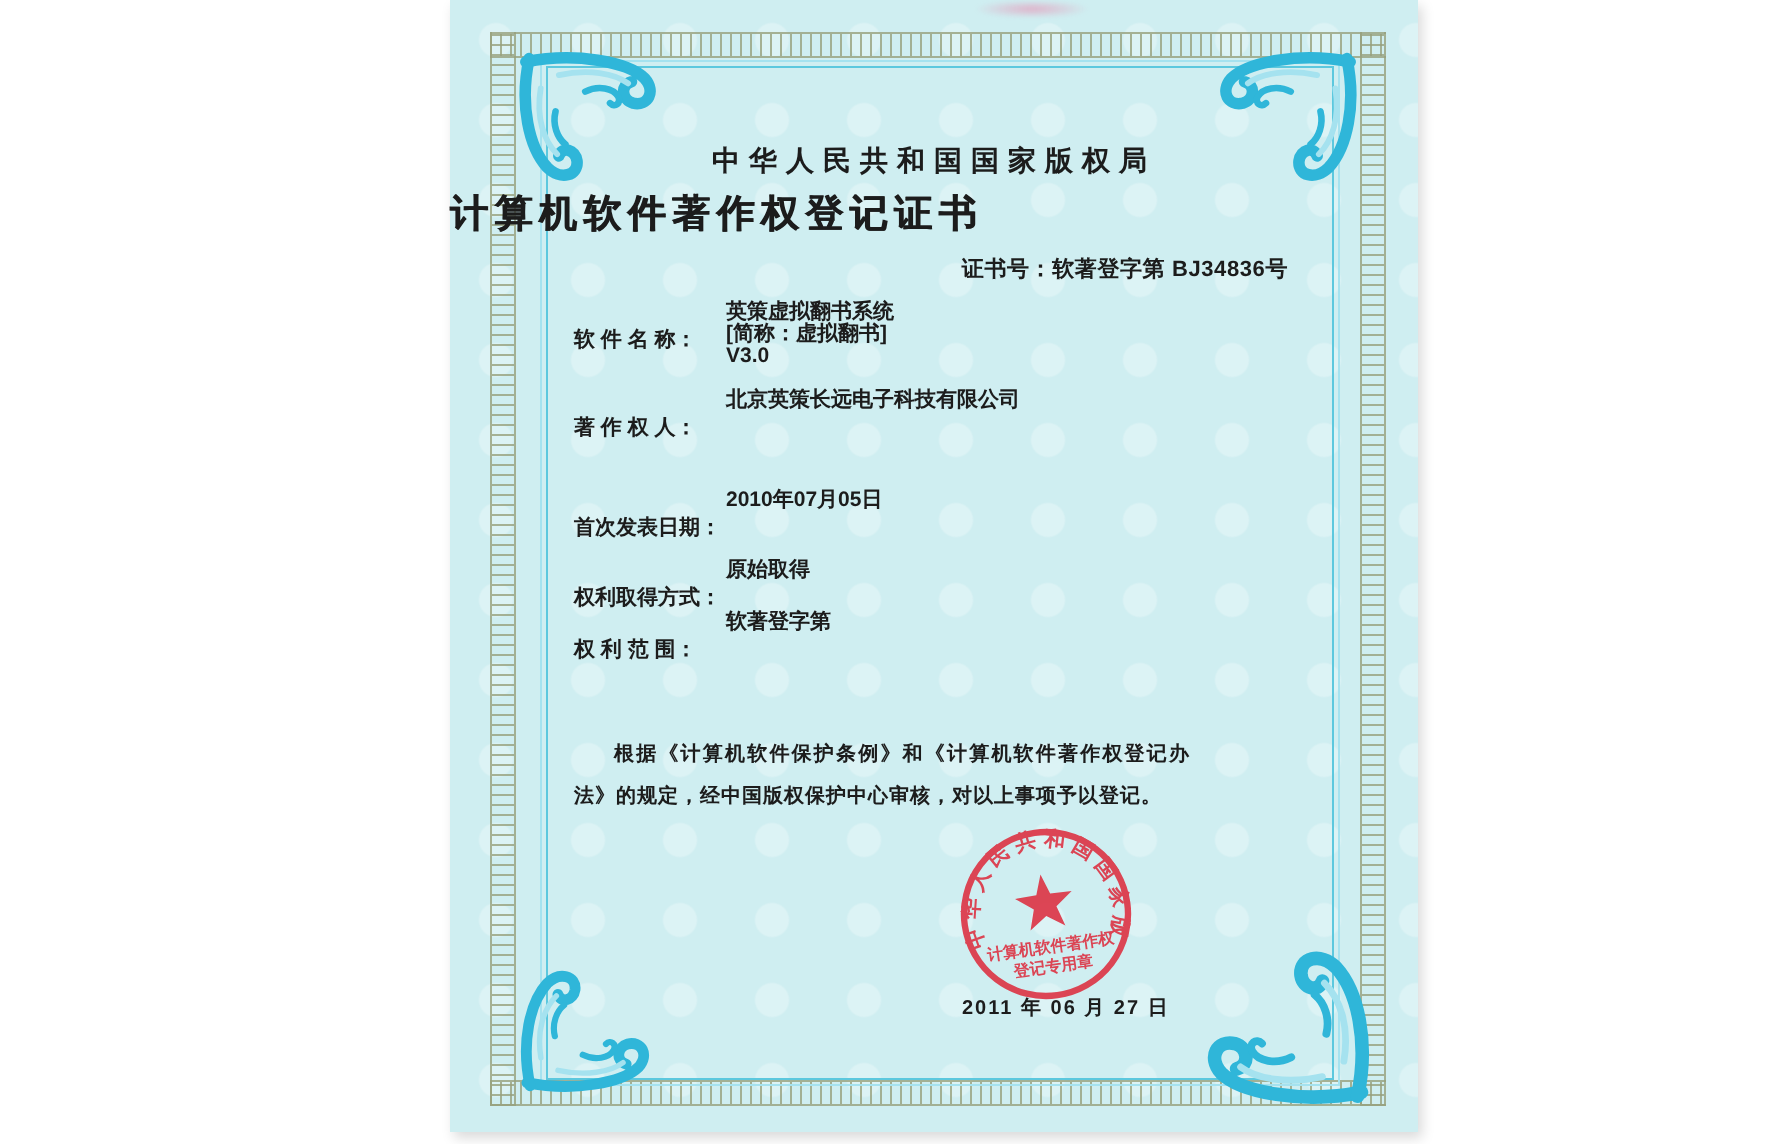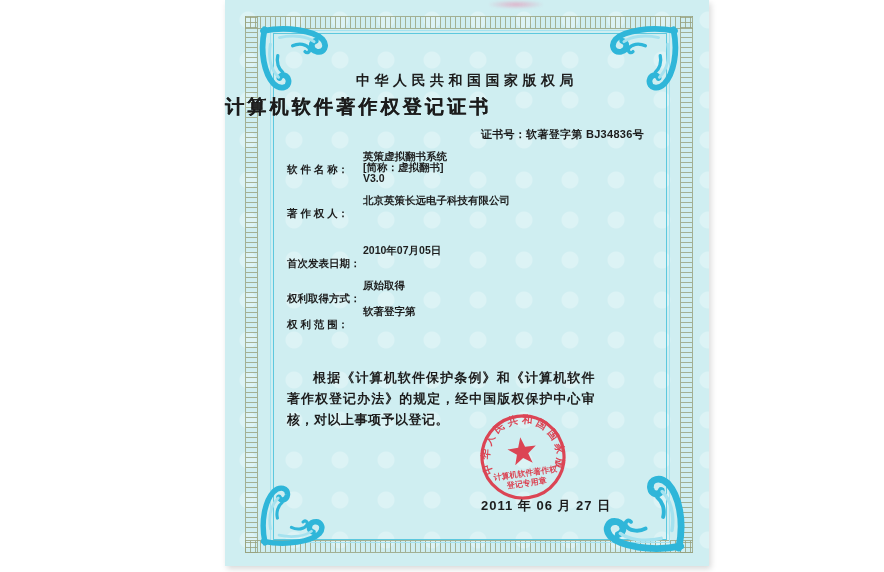--- a/index.html
+++ b/index.html
@@ -77,30 +77,30 @@
   .row .vals div{line-height:11px;}
   .r0{top:151px;}
   .r1{top:195px;}
   .r2{top:245px;}
   .r3{top:270px;}
   .r4{top:280px;}
   .r5{top:306px;}
   .r6{top:344px;}
   .statement{
     position:absolute;left:62px;top:367px;width:308px;margin:0;
-    font-size:13px;font-weight:700;line-height:21px;
+    font-size:10px;font-weight:700;line-height:21px;
     text-indent:2em;text-align:justify;letter-spacing:.5px;
   }
   .seal{
     position:absolute;left:253px;top:412px;width:90px;height:90px;
     transform:rotate(-8deg);opacity:.9;
   }
   .date{
     position:absolute;left:256px;top:497px;
-    font-size:13px;font-weight:700;letter-spacing:1px;white-space:nowrap;
+    font-size:10px;font-weight:700;letter-spacing:1px;white-space:nowrap;
   }
 </style>
 </head>
 <body>
 
 <div class="page">
 
   <div class="gk gk-h gk-top"></div>
   <div class="gk gk-h gk-bottom"></div>
   <div class="gk gk-v gk-left"></div>

